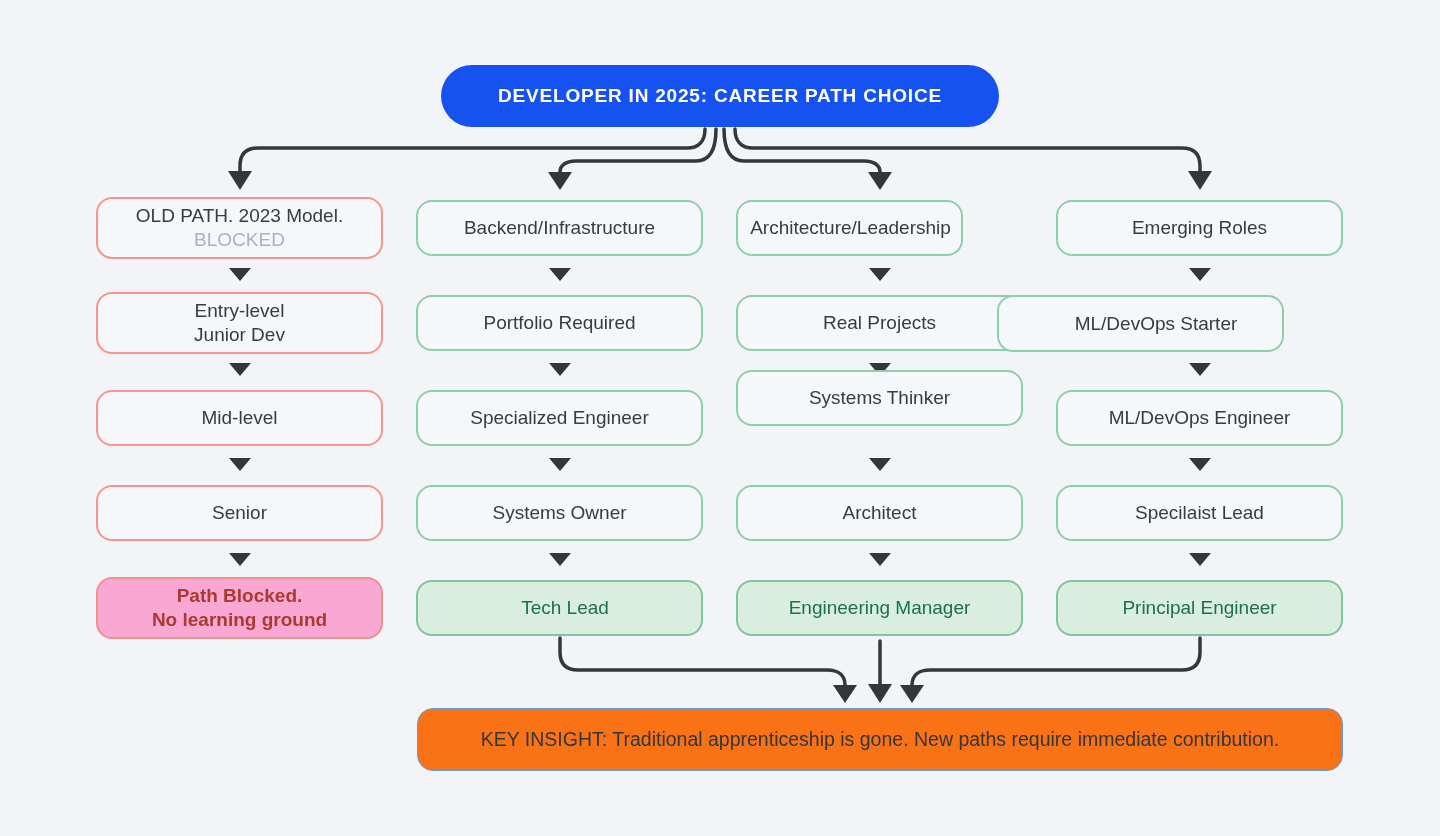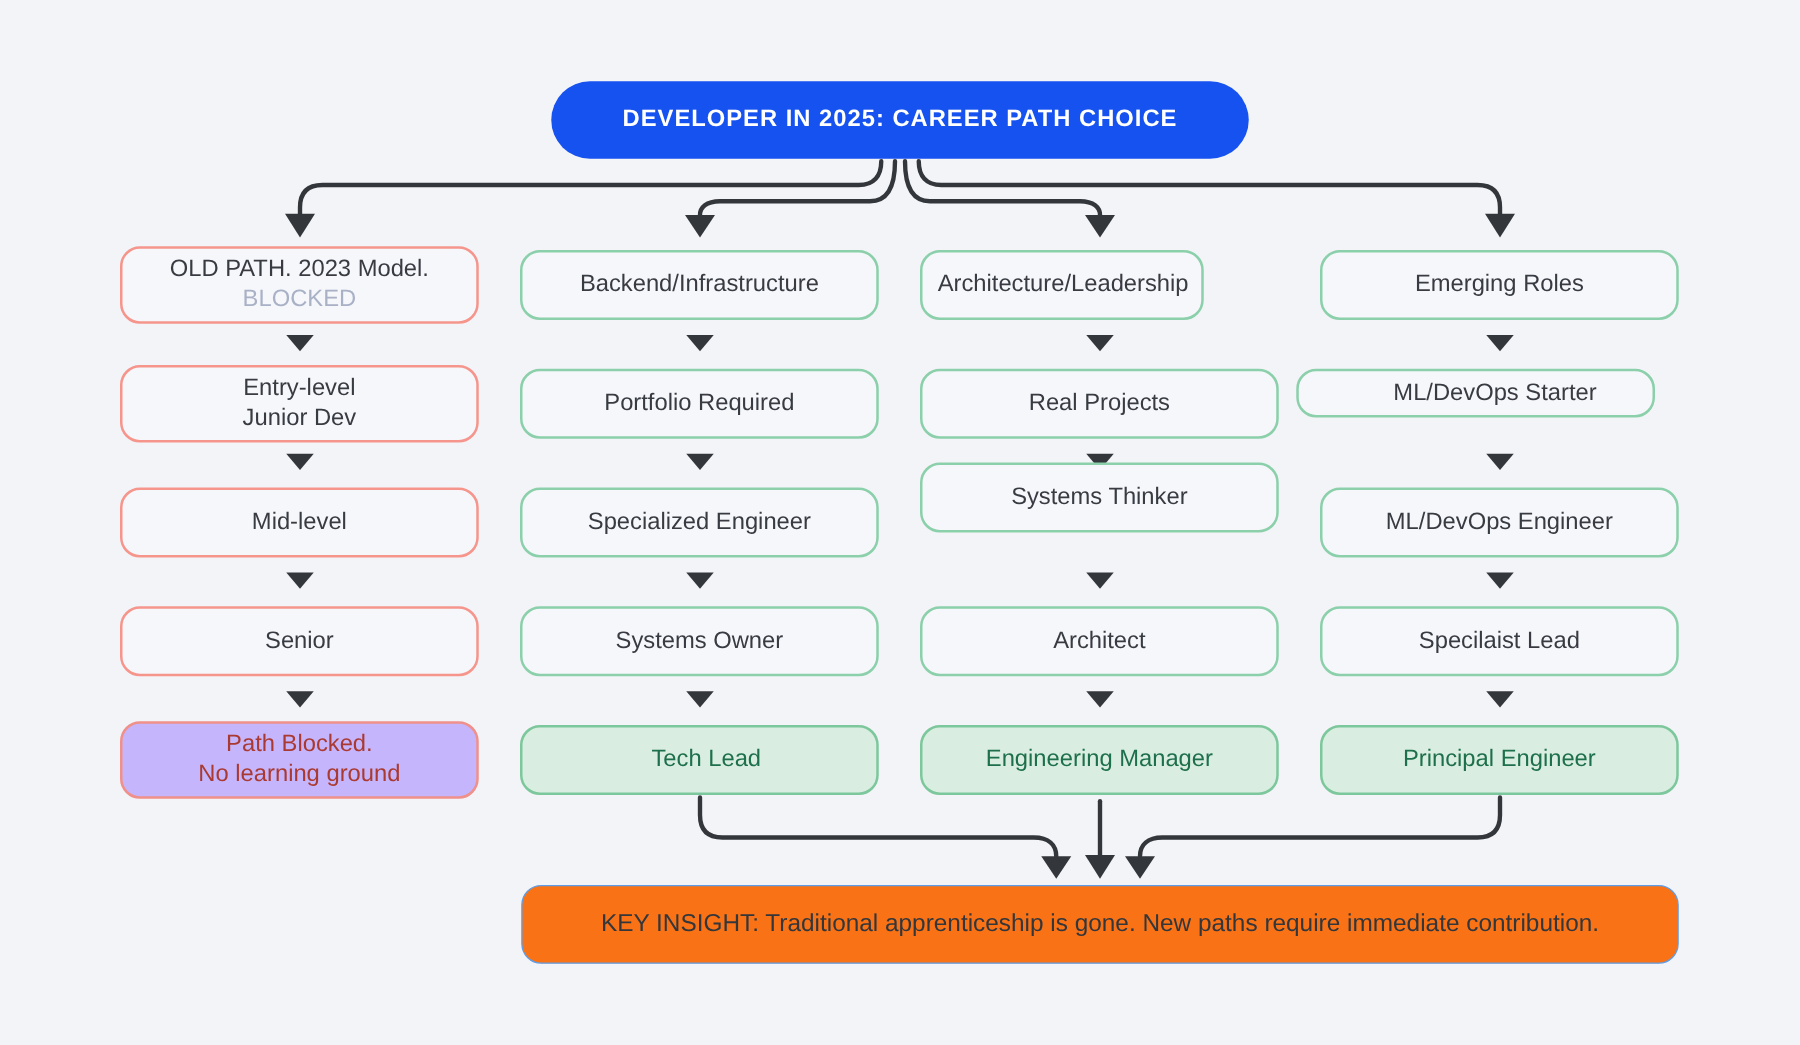--- a/index.html
+++ b/index.html
@@ -48,21 +48,21 @@
     align-items:center; justify-content:center;
     text-align:center;
     font-size:19px;
     color:#383b42;
     line-height:1.26;
     padding:4px 10px;
   }
   .box.red   { border-color:#f5958c; }
   .box.green { border-color:#8bd0aa; }
   .box.final-red {
-    background:#c4b5fd; border-color:#f0908a; color:#aa3a31;
+    background:#f9a8d4; border-color:#f0908a; color:#aa3a31;font-weight:bold;
   }
   .box.final-green {
     background:#d9eee1; border-color:#7cc79c; color:#1e6f4b;
   }
   .box.insight {
     border:1.5px solid #5f9ce6;
     background:#f97316;
     color:#33363b;
     font-size:19.5px;
     border-radius:16px;
@@ -180,21 +180,21 @@
     <span class="box-text">Engineering Manager</span>
   </div>
   <div class="box green" style="left:736px; top:485px; width:287px; height:56px;">
     <span class="box-text">Architect</span>
   </div>
 
   <div class="box green" style="left:1056px; top:200px; width:287px; height:56px;">
     <span class="box-text">Emerging Roles</span>
 
   </div>
-  <div class="box green" style="left:1037px; top:295px; width:287px; height:39px;padding-left:41px;">
+  <div class="box green" style="left:997px; top:295px; width:287px; height:57px;padding-left:41px;">
     <span class="box-text">ML/DevOps Starter</span>
   </div>
   <div class="box green" style="left:1056px; top:390px; width:287px; height:56px;">
     <span class="box-text">ML/DevOps Engineer</span>
   </div>
   <div class="box green" style="left:1056px; top:485px; width:287px; height:56px;">
     <span class="box-text">Specilaist Lead</span>
   </div>
   <div class="box final-green" style="left:1056px; top:580px; width:287px; height:56px;">
     <span class="box-text">Principal Engineer</span>

